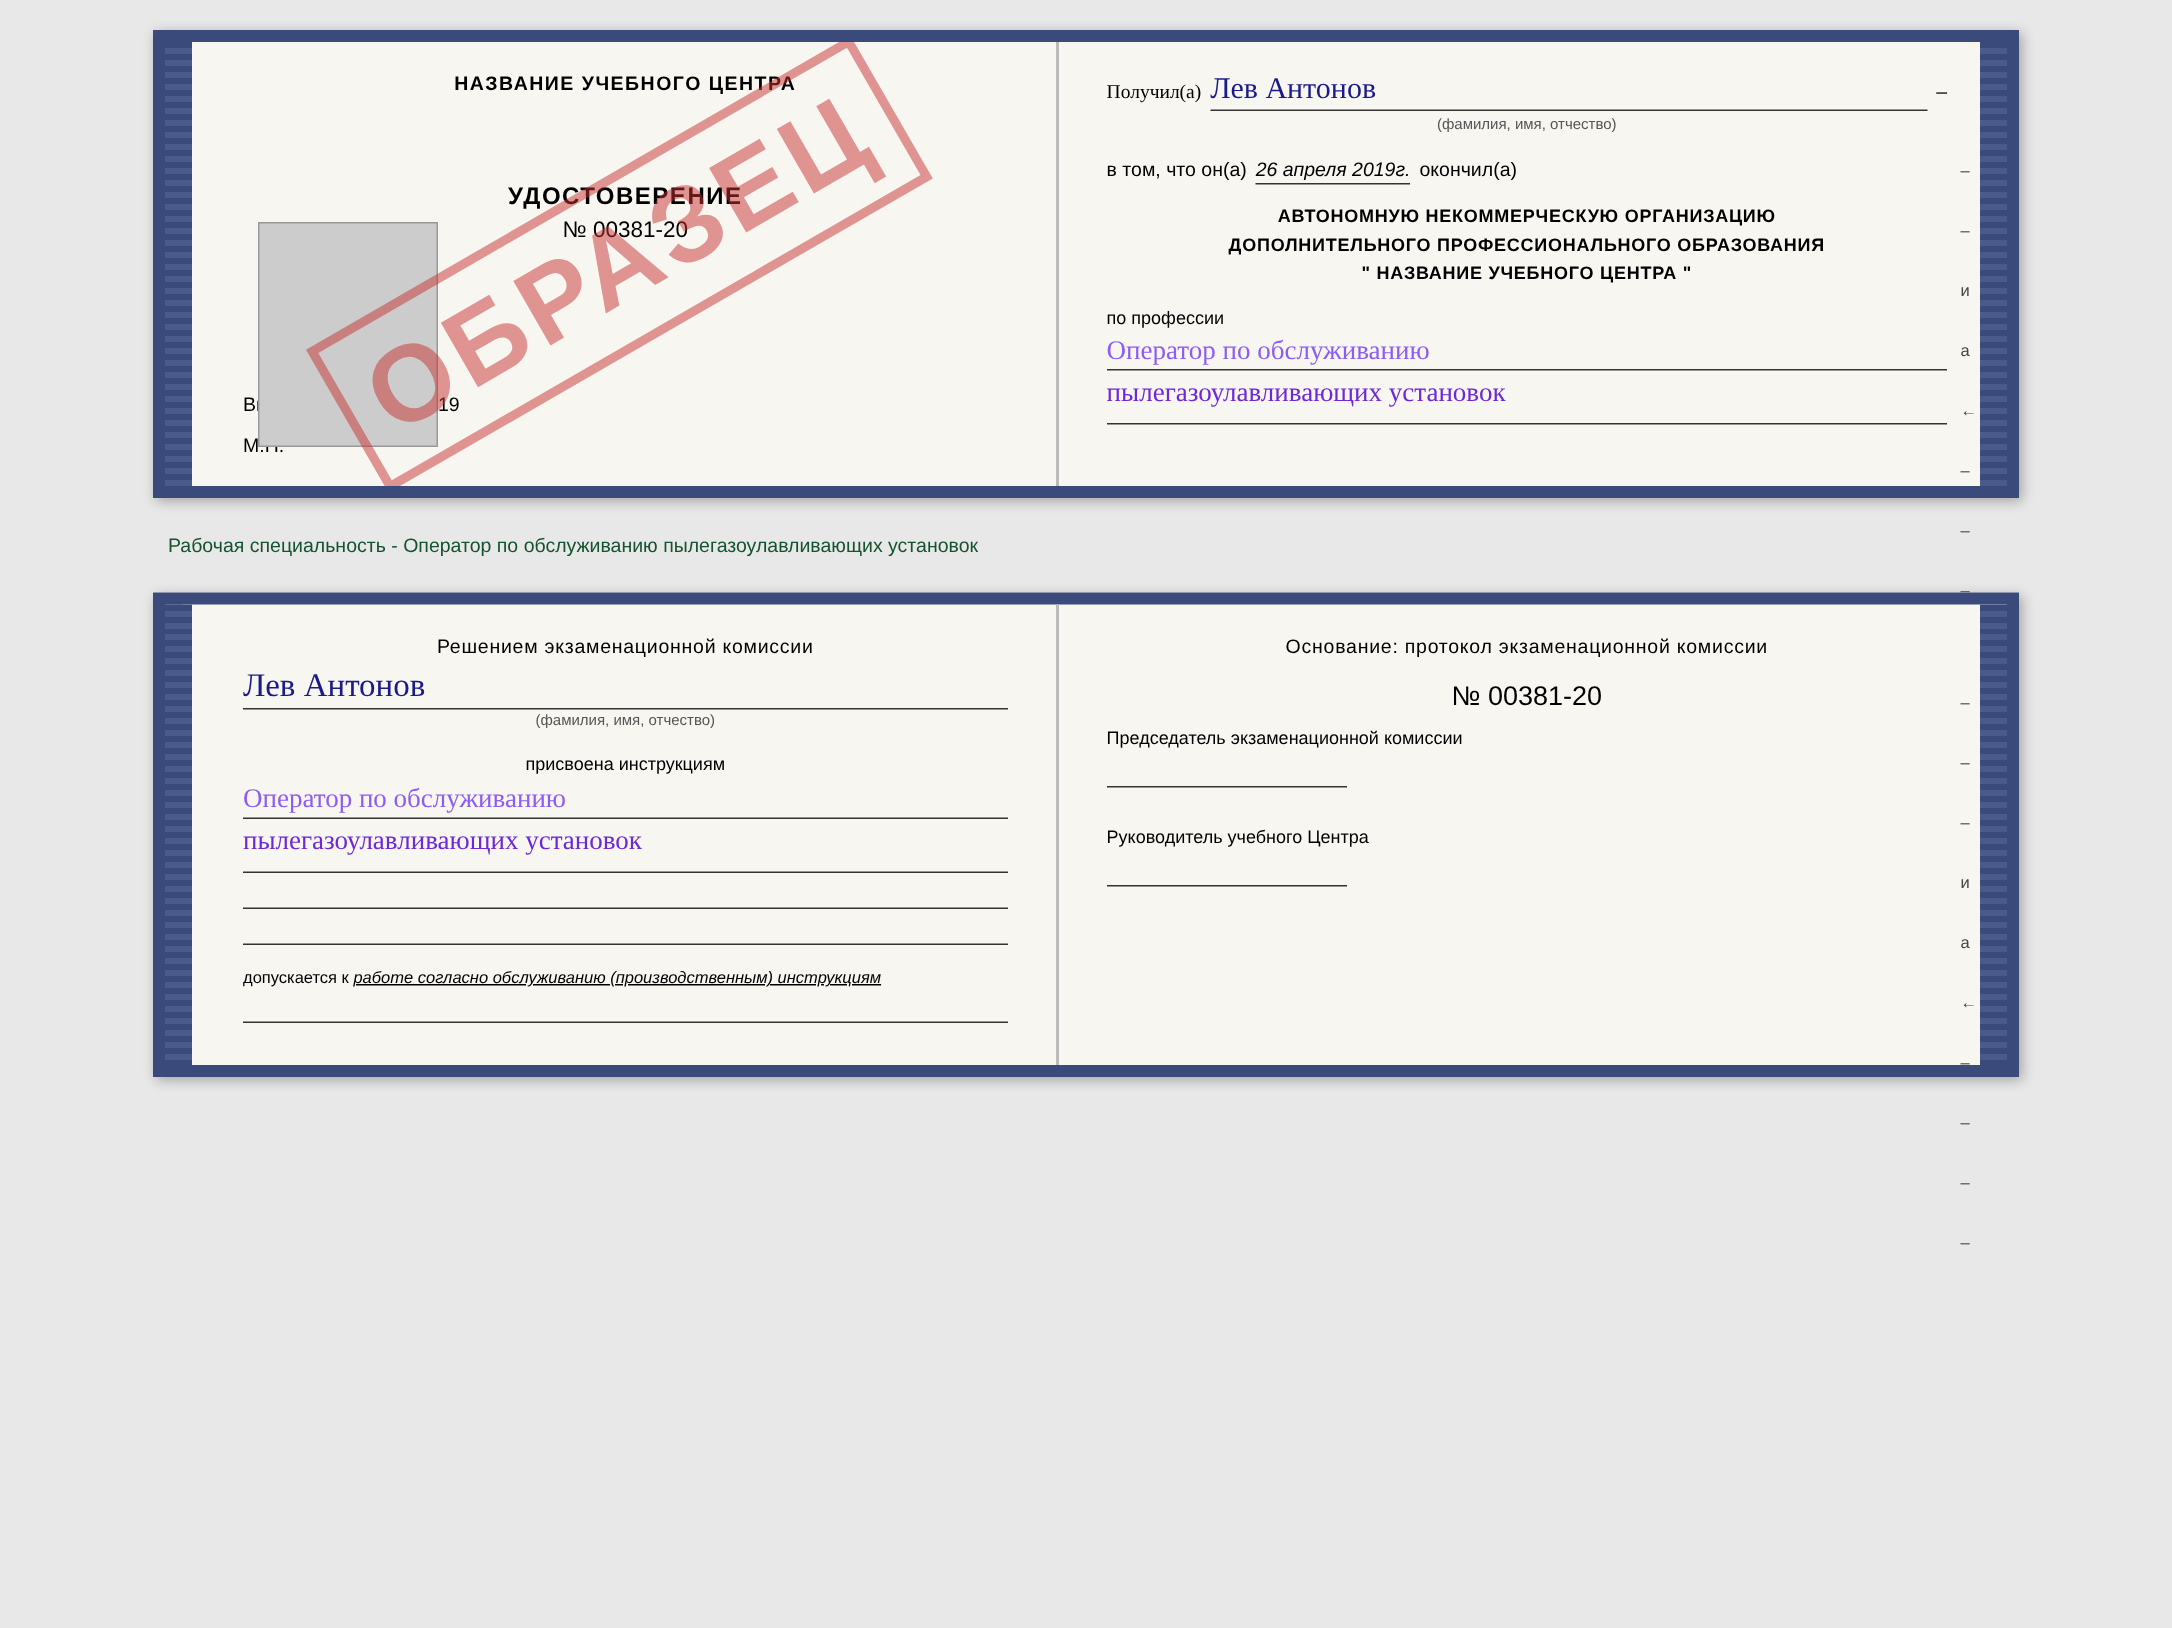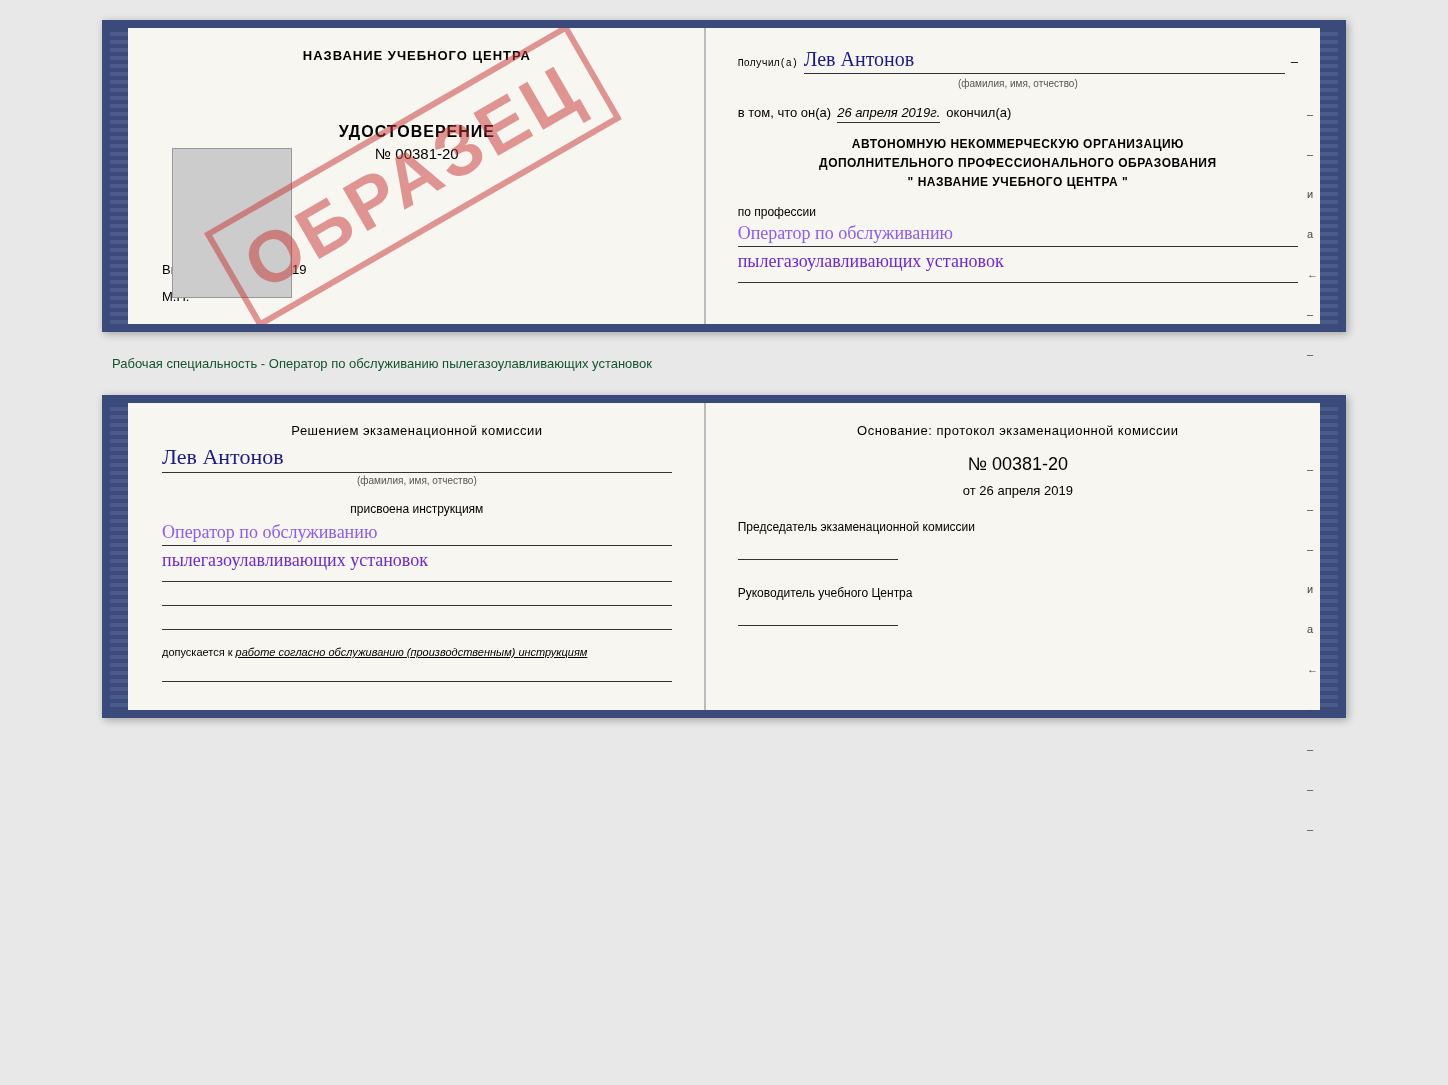--- a/index.html
+++ b/index.html
@@ -161,22 +161,22 @@
 
     
     .poluchil-line {
       display: flex;
       align-items: baseline;
       gap: 6px;
       margin-bottom: 4px;
     }
 
     .poluchil-label {
-      font-size: 10px;
-      font-family: Liberation Mono, monospace;
+      font-size: 13px;
+      font-family: Liberation Serif, serif;
       white-space: nowrap;
     }
 
     .handwritten-name {
       font-size: 20px;
       font-family: 'Segoe Script', 'Brush Script MT', cursive;
       color: #1a1a8a;
       border-bottom: 1px solid #333;
       padding-bottom: 2px;
       flex: 1;
@@ -485,24 +485,20 @@
         <div style="border-bottom: 1px solid #333; margin: 8px 0; height: 16px;"></div>
       </div>
     </div>
 
     <div class="bottom-right">
       <div class="bottom-right-inner">
         <div class="osnovanie-block">Основание: протокол экзаменационной комиссии</div>
 
         <div class="protocol-number">№  00381-20</div>
 
-        <div class="protocol-date">
-          <span>от</span>
-          <span>26 апреля 2019</span>
-        </div>
 
         <div class="podpis-block">
           <div>Председатель экзаменационной комиссии</div>
           <div class="podpis-line"></div>
         </div>
 
         <div class="podpis-block">
           <div>Руководитель учебного Центра</div>
           <div class="podpis-line"></div>
         </div>

